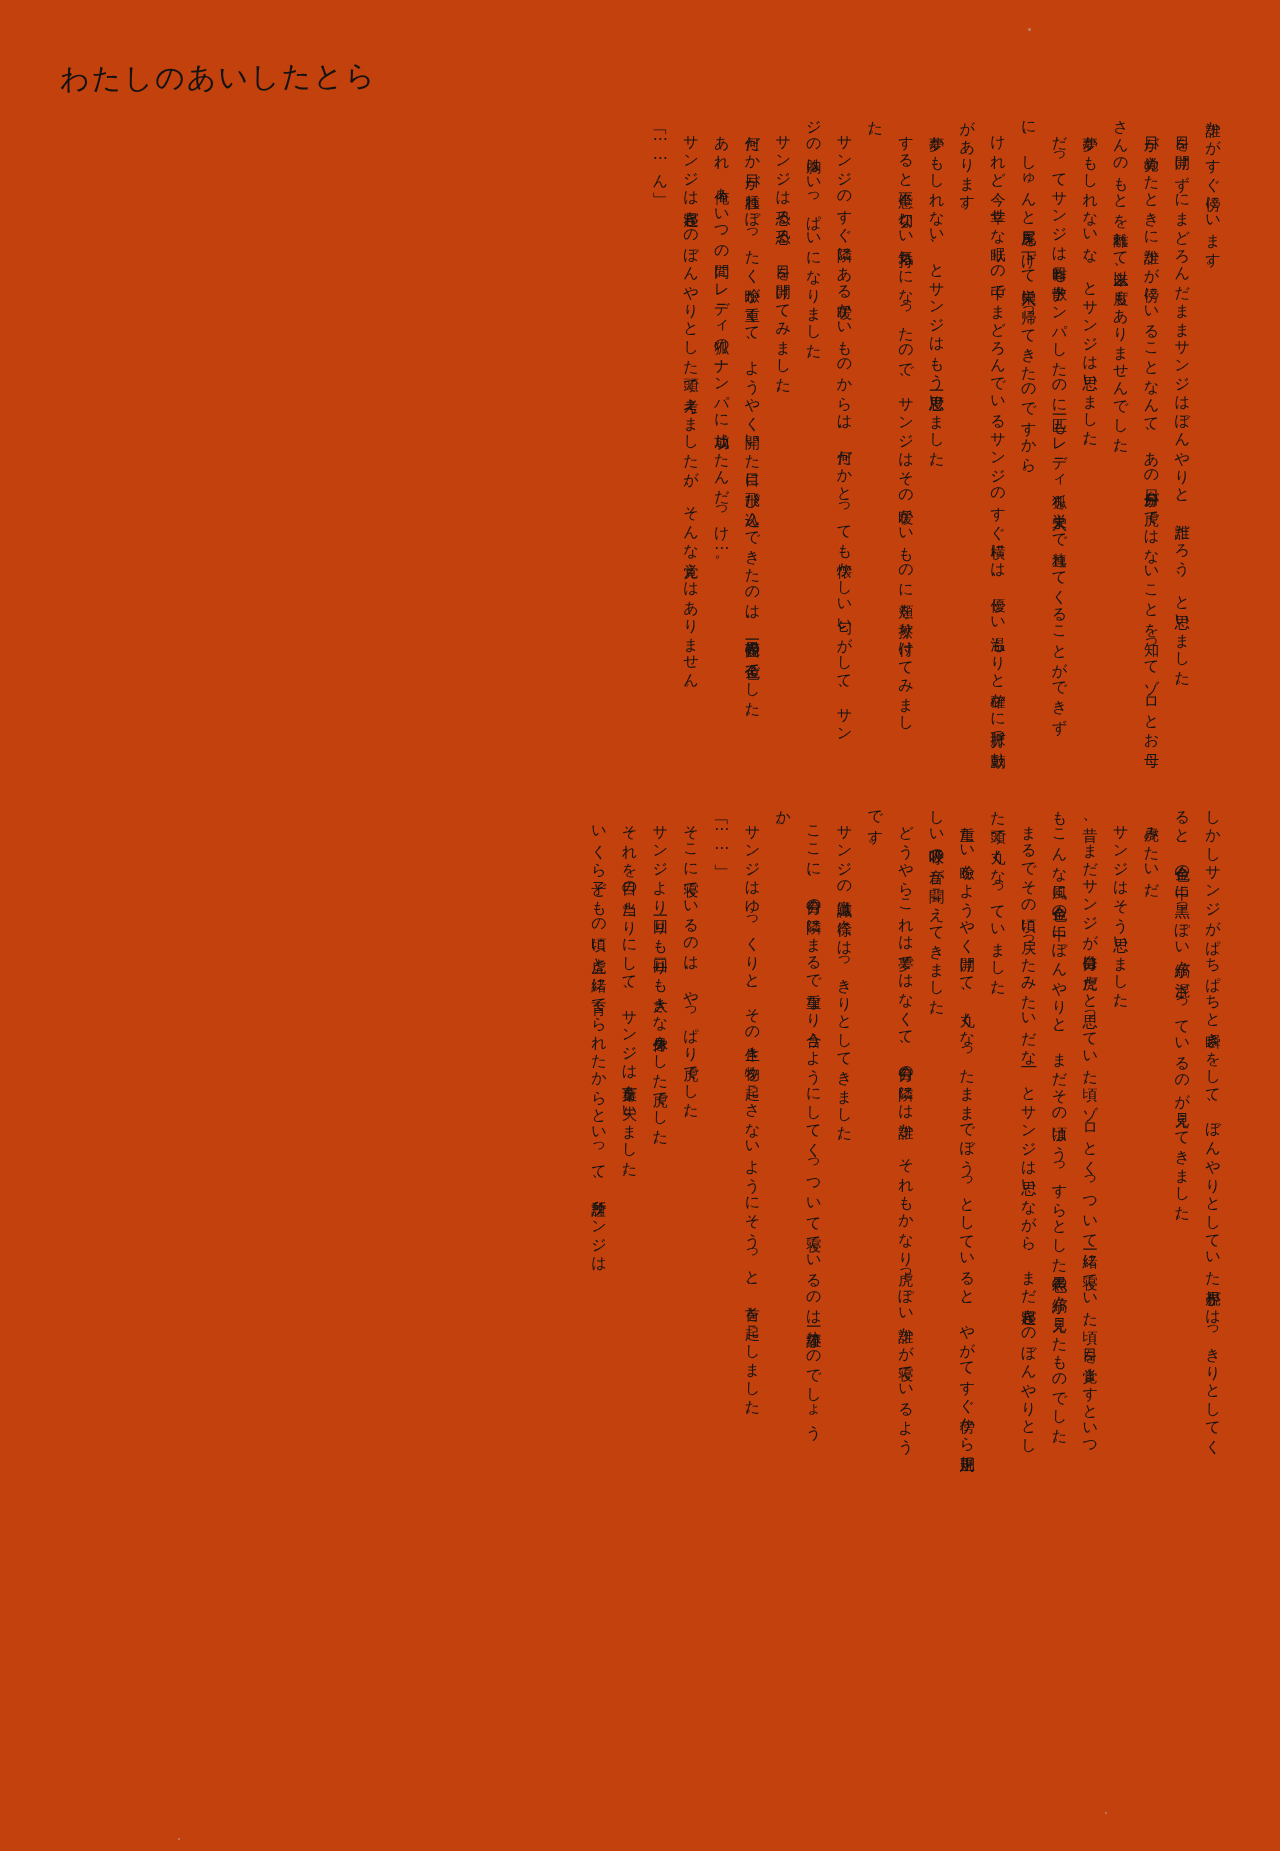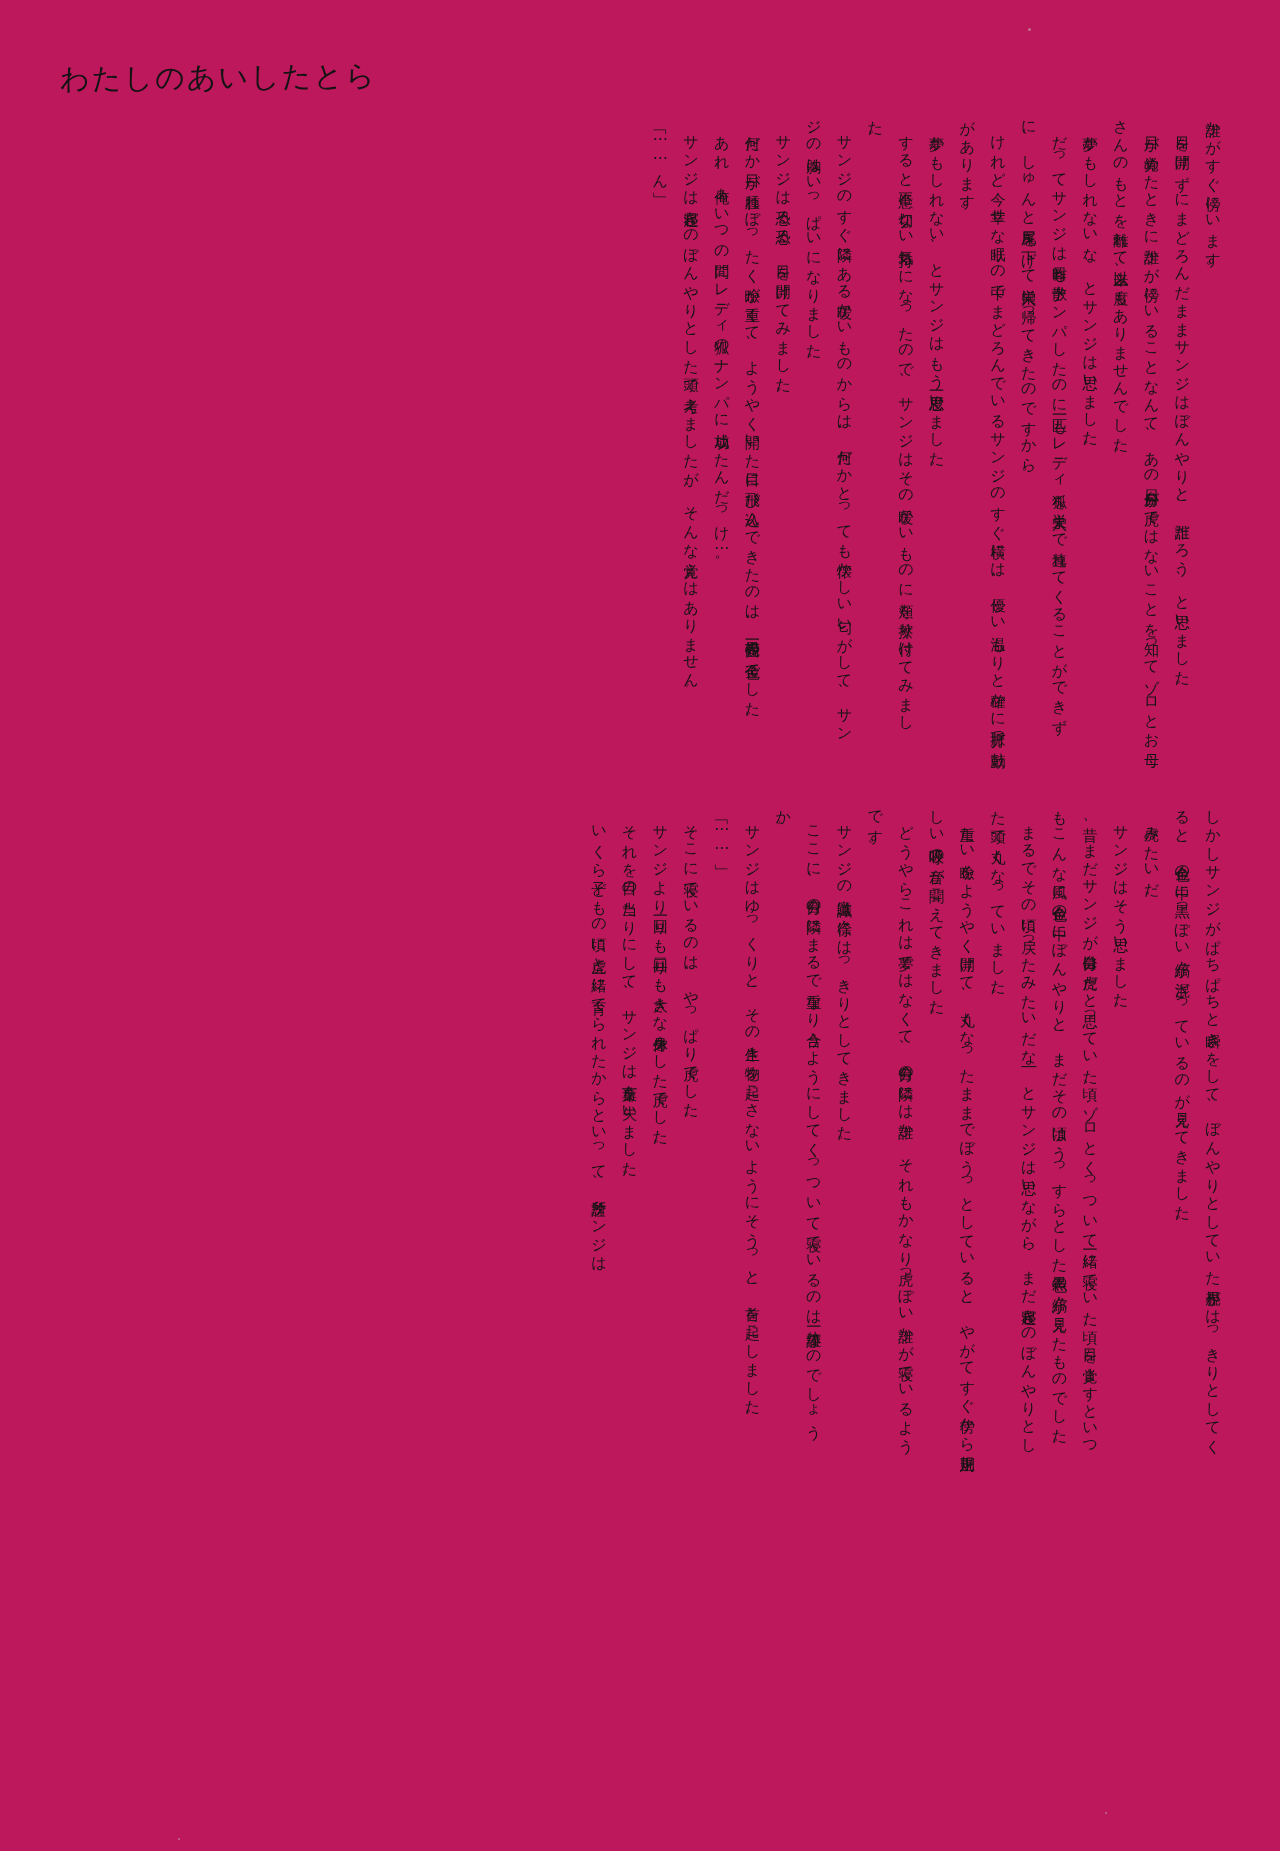--- a/index.html
+++ b/index.html
@@ -12,21 +12,21 @@
     height: 1851px;
     position: relative;
     font-family: "Liberation Serif", "DejaVu Serif", serif;
     color: #1a1a1a;
     overflow: hidden;
   }
 
   .page {
     position: absolute;
     inset: 0;
-    background: #be185d;
+    background: #c2410c;
   }
 
   
   .title {
     position: absolute;
     left: 60px;
     top: 58px;
     font-family: "DejaVu Sans", sans-serif;
     font-size: 29px;
     letter-spacing: 2px;

